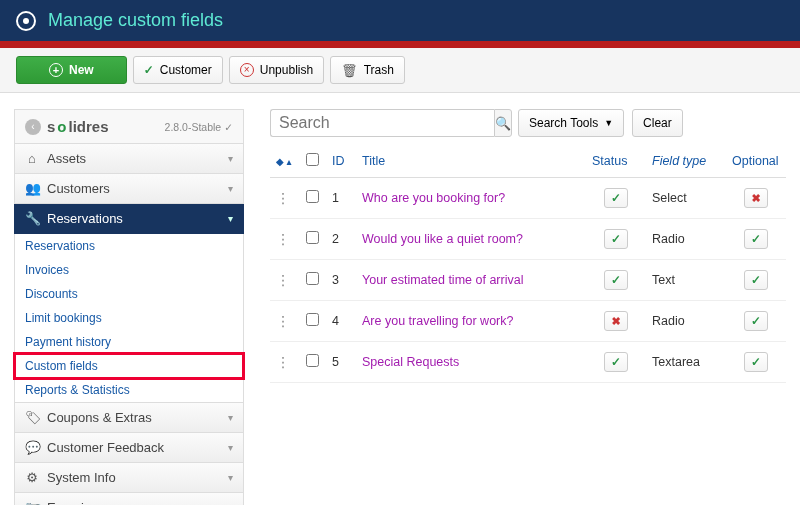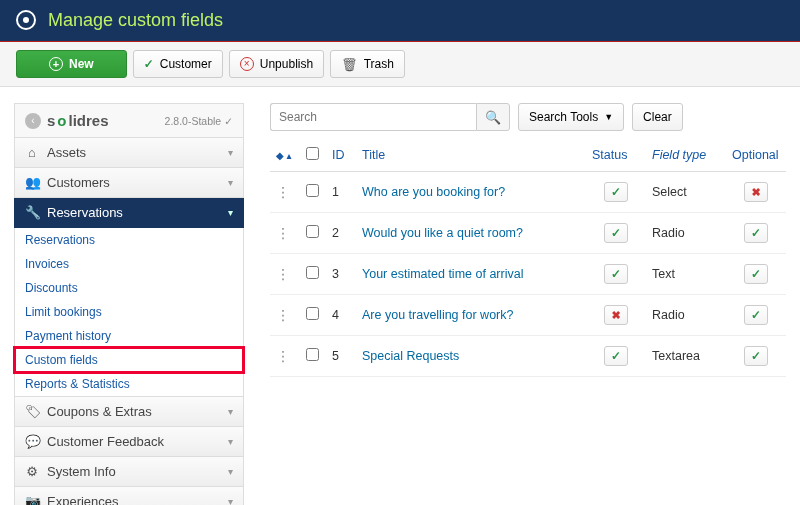--- a/index.html
+++ b/index.html
@@ -1,19 +1,19 @@
 <!DOCTYPE html>
 <html><head>
 <meta charset="utf-8">
 <style>
   * { box-sizing: border-box; margin: 0; padding: 0; }
   body { font-family: Arial, Helvetica, sans-serif; font-size: 13px; color: #333; background: #fff; width: 800px; }
 
   
-  .titlebar { background: #17345f; color: #bef264; padding: 10px 16px; display: flex; border-bottom: 1px solid #b91c1c; }
+  .titlebar { background: #17345f; color: #5eead4; padding: 10px 16px; display: flex; align-items: center; border-bottom: 7px solid #b91c1c; }
   .title-icon { width: 20px; height: 20px; border: 2.5px solid #fff; border-radius: 50%; display: inline-flex; align-items: center; justify-content: center; margin-right: 12px; }
   .title-icon::after { content: ""; width: 6px; height: 6px; background: #fff; border-radius: 50%; }
   .titlebar h1 { font-size: 18px; font-weight: normal; }
 
   
   .toolbar { background: #f5f5f5; border-bottom: 1px solid #ddd; padding: 8px 16px; display: flex; gap: 6px; }
   .btn { height: 28px; border: 1px solid #ccc; background: linear-gradient(#fff, #f2f2f2); border-radius: 3px; padding: 0 10px; display: inline-flex; align-items: center; gap: 6px; font-size: 12px; cursor: pointer; }
   .btn-green { background: linear-gradient(#3fae47, #2f9a35); border-color: #2a8a2f; color: #fff; padding: 0 32px; font-weight: bold; }
   .btn-green .icon { color: #fff; }
   .btn .icon-circle { width: 14px; height: 14px; border-radius: 50%; border: 1.5px solid currentColor; display: inline-flex; align-items: center; justify-content: center; font-size: 10px; line-height: 1; }
@@ -42,30 +42,30 @@
   .acc-item.active .chev { color: #cfe; }
 
   
   .submenu { border: 1px solid #ddd; border-top: none; }
   .submenu a { display: block; color: #1759a6; padding: 5px 10px; font-size: 12px; text-decoration: none; }
   .submenu a.highlight { outline: 3px solid #e03; outline-offset: -1px; position: relative; z-index: 2; }
 
   
   .searchbar { display: flex; gap: 8px; margin-bottom: 10px; }
   .search-wrap { display: flex; flex: 1; max-width: 240px; }
-  .search-wrap input { flex: 1; border: 1px solid #ccc; border-right: none; border-radius: 3px 0 0 3px; padding: 0 8px; height: 28px; font-size: 12px; }
+  .search-wrap input { flex: 1; border: 1px solid #ccc; border-right: none; border-radius: 3px 0 0 3px; padding: 0 8px; height: 28px; font-size: 16px; }
   .search-wrap button { width: 34px; border: 1px solid #ccc; background: #f5f5f5; border-radius: 0 3px 3px 0; cursor: pointer; }
 
   
   table { width: 100%; border-collapse: collapse; font-size: 12.5px; }
   th { text-align: left; color: #1759a6; font-weight: normal; padding: 6px 6px 8px; border-bottom: 1px solid #ddd; }
   th.sortcol { width: 30px; }
   td { padding: 10px 6px; border-bottom: 1px solid #eee; vertical-align: middle; }
   td .drag { color: #888; font-size: 14px; cursor: grab; }
-  td a.title-link { color: #0369a1; text-decoration: none; }
+  td a.title-link { color: #a21caf; text-decoration: none; }
   .chk { }
   .status-badge { display: inline-flex; width: 24px; height: 20px; border: 1px solid #ccc; border-radius: 3px; align-items: center; justify-content: center; background: linear-gradient(#fff,#f3f3f3); }
   .status-badge.ok::after { content: "✓"; color: #2a9446; font-size: 12px; font-weight: bold; }
   .status-badge.no::after { content: "✖"; color: #c33; font-size: 11px; font-weight: bold; }
   .sort-arrows { color: #1759a6; font-size: 10px; display: inline-flex; gap: 3px; }
 </style>
 </head>
 <body>
 
 <div class="titlebar">

